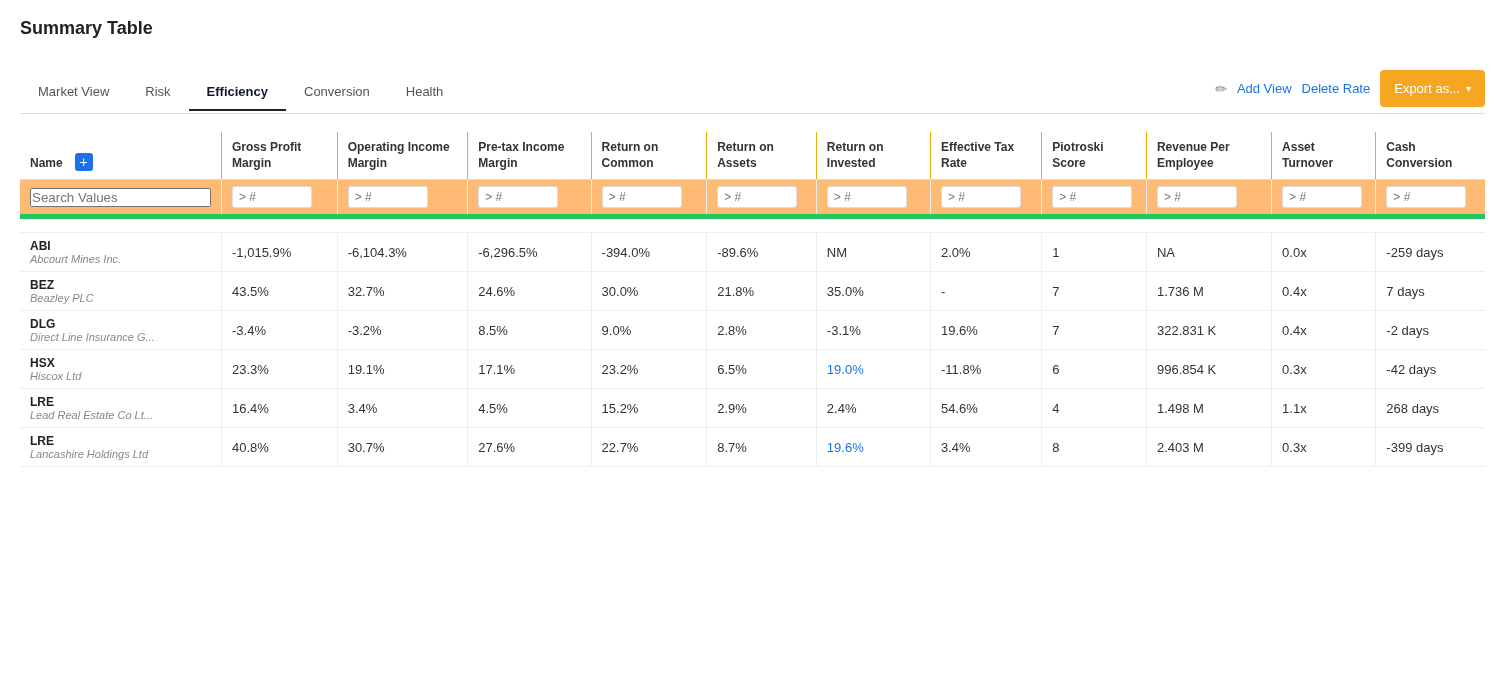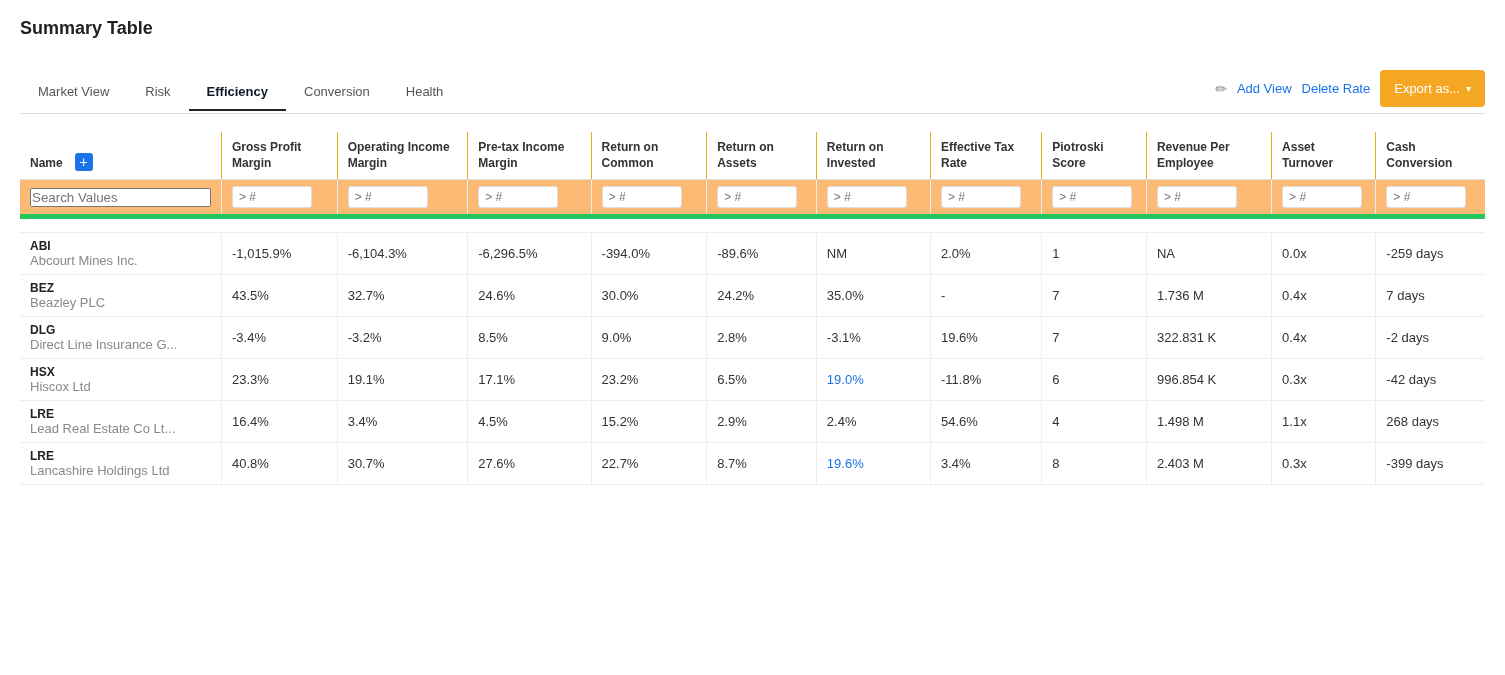--- a/index.html
+++ b/index.html
@@ -21,21 +21,21 @@
     thead tr th { min-width: 100px; border-right: 1px solid #eab308; }
     thead tr th:last-child { border-right: none; }
     .th-name { display: flex; align-items: flex-end; gap: 8px; }
     .add-col-btn { background: #1a73e8; color: #fff; border: none; border-radius: 3px; width: 18px; height: 18px; font-size: 14px; cursor: pointer; display: inline-flex; align-items: center; justify-content: center; margin-left: 4px; flex-shrink: 0; }
     .search-row td { padding: 6px 10px; background: #fdba74; border-bottom: 5px solid #22c55e; }
     .filter-input { border: 1px solid #ddd; border-radius: 3px; padding: 3px 6px; font-size: 12px; width: 80px; color: #888; background: #fff; }
     tbody tr { border-bottom: 1px solid #eee; }
     tbody tr td { padding: 6px 10px; font-size: 13px; vertical-align: middle; border-right: 1px solid #eee; }
     tbody tr td:last-child { border-right: none; }
     .ticker { font-weight: 700; font-size: 12px; color: #222; }
-    .company-name { font-size: 13px; color: #888; }
+    .company-name { font-size: 11px; color: #888; font-style: italic; }
     .name-cell { display: flex; flex-direction: column; }
     .highlight { color: #1a73e8; }
     .spacer-row td { height: 16px; border-bottom: none; }
   </style>
 </head>
 <body>
 
 <div class="page">
   <div class="page-title">Summary Table</div>
 
@@ -122,21 +122,21 @@
     <td>
       <div class="name-cell">
         <span class="ticker">BEZ</span>
         <span class="company-name">Beazley PLC</span>
       </div>
     </td>
     <td>43.5%</td>
     <td>32.7%</td>
     <td>24.6%</td>
     <td>30.0%</td>
-    <td>24.2%</td>
+    <td>21.8%</td>
     <td>35.0%</td>
     <td>-</td>
     <td>7</td>
     <td>1.736 M</td>
     <td>0.4x</td>
     <td>7 days</td>
   </tr>
           <tr>
     <td>
       <div class="name-cell">

